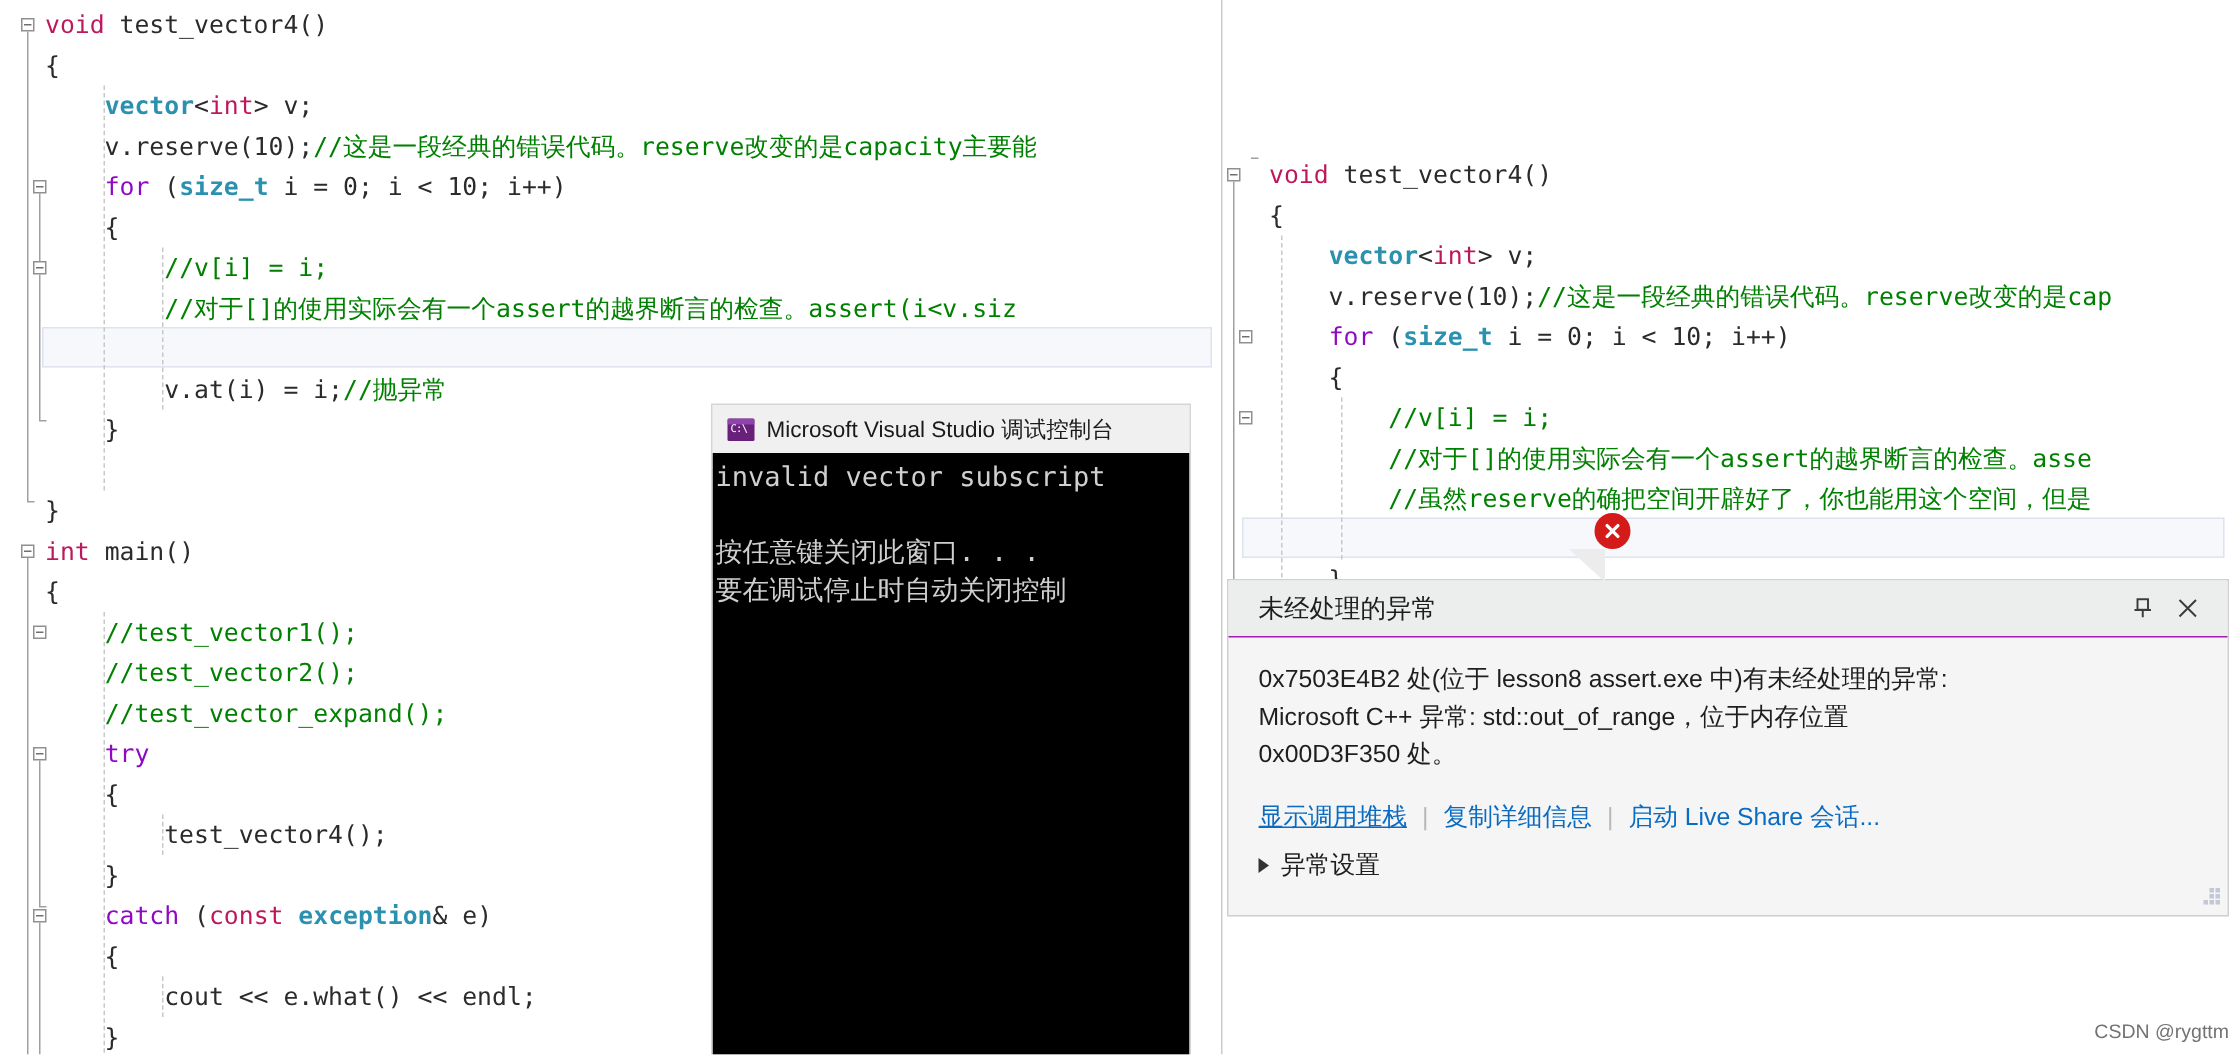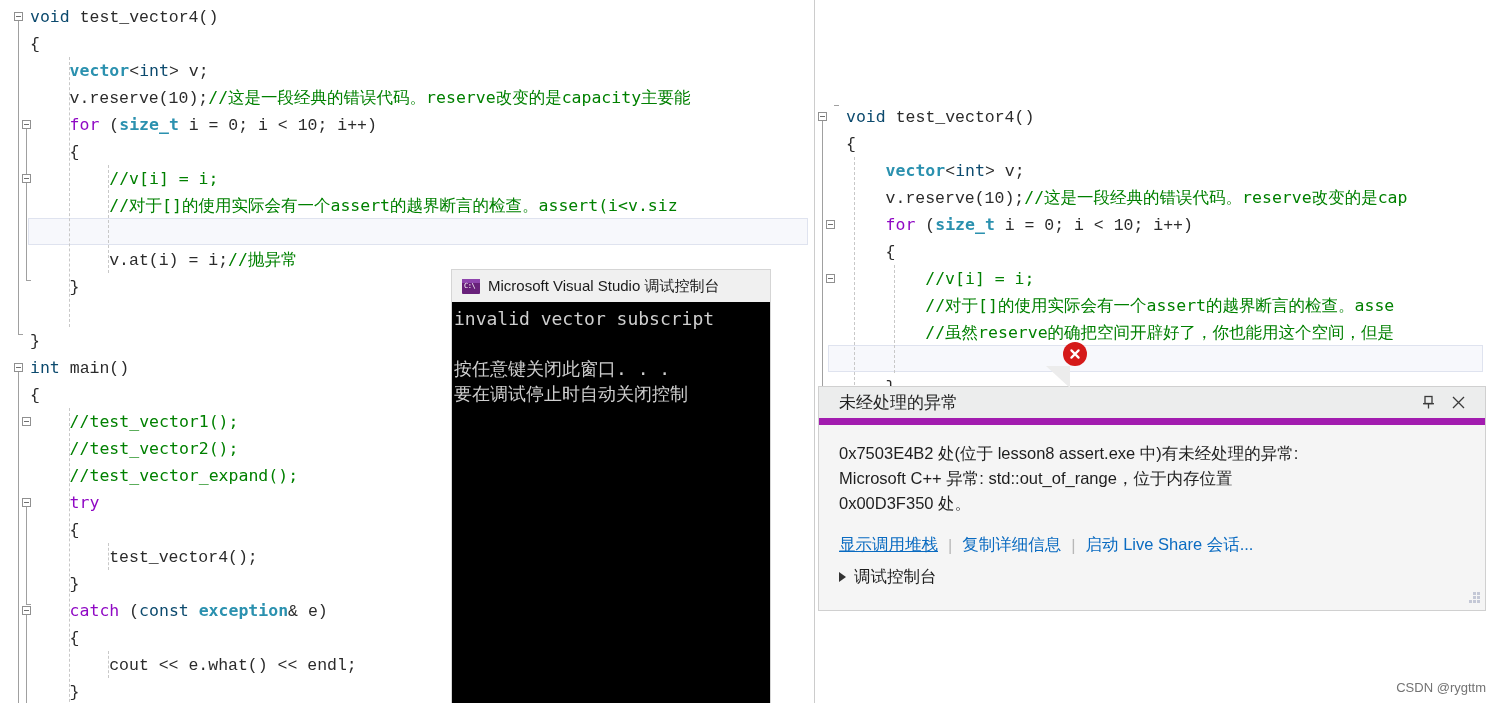--- a/index.html
+++ b/index.html
@@ -24,25 +24,25 @@
     font-size: 16.5px;
     line-height: 27px;
     white-space: pre;
   }
   .code-line {
     position: relative;
     height: 27px;
     white-space: pre;
     color: #2b2b2b;
   }
-  .kw      { color: #0c4a6e; text-align: right; }
+  .kw      { color: #be185d; text-align: right; }
   .kw2     { color: #8f08c4; margin-top: 34px; }
   .type    { color: #2b91af; font-weight: bold; }
   .cmt     { color: #008000; }
-  .plain   { color: #2b2b2b; font-family: Liberation Mono, monospace; }
+  .plain   { color: #2b2b2b; }
 
   
   .gutter {
     position: absolute;
     left: 0;
     top: 0;
     bottom: 0;
     width: 30px;
     background: #ffffff;
   }
@@ -96,21 +96,21 @@
 
   
   #right-editor {
     left: 816px; top: 0;
     width: 670px; height: 703px;
   }
 
   
   #console-window {
     position: absolute;
-    left: 452px;
+    left: 475px;
     top: 270px;
     width: 318px;
     height: 433px;
     background: #f0f0f0;
     box-shadow: 0 0 0 1px #d5d5d5;
     overflow: hidden;
   }
   #console-titlebar {
     height: 32px;
     background: #f0f0f0;
@@ -172,21 +172,21 @@
     width: 668px;
     height: 225px;
     background: #f5f5f5;
     border: 1px solid #d0d0d0;
     box-sizing: border-box;
     font-family: "Liberation Sans", sans-serif;
   }
   #dialog-header {
     height: 38px;
     background: #eceded;
-    border-bottom: 7px solid #a21caf;
+    border-bottom: 1px solid #a21caf;
     display: flex;
     align-items: center;
     box-sizing: border-box;
     padding: 0 12px 0 20px;
   }
   #dialog-title {
     font-size: 17px;
     color: #1e1e1e;
     flex: 1 1 auto;
   }
@@ -335,21 +335,21 @@
 0x00D3F350 处。</div>
     <div id="dialog-links">
       <a>显示调用堆栈</a>
       <span class="link-sep">|</span>
       <a>复制详细信息</a>
       <span class="link-sep">|</span>
       <a>启动 Live Share 会话...</a>
     </div>
     <div id="exception-settings">
       <span class="tri"></span>
-      <span>调试控制台</span>
+      <span>异常设置</span>
     </div>
   </div>
   <div id="resize-grip">
       <span class="grip-dot" style="left: 10px; top: 0px;"></span>
       <span class="grip-dot" style="left: 6px; top: 4px;"></span>
       <span class="grip-dot" style="left: 10px; top: 4px;"></span>
       <span class="grip-dot" style="left: 2px; top: 8px;"></span>
       <span class="grip-dot" style="left: 6px; top: 8px;"></span>
       <span class="grip-dot" style="left: 10px; top: 8px;"></span>
       <span class="grip-dot" style="left: 6px; top: 0px;"></span>

